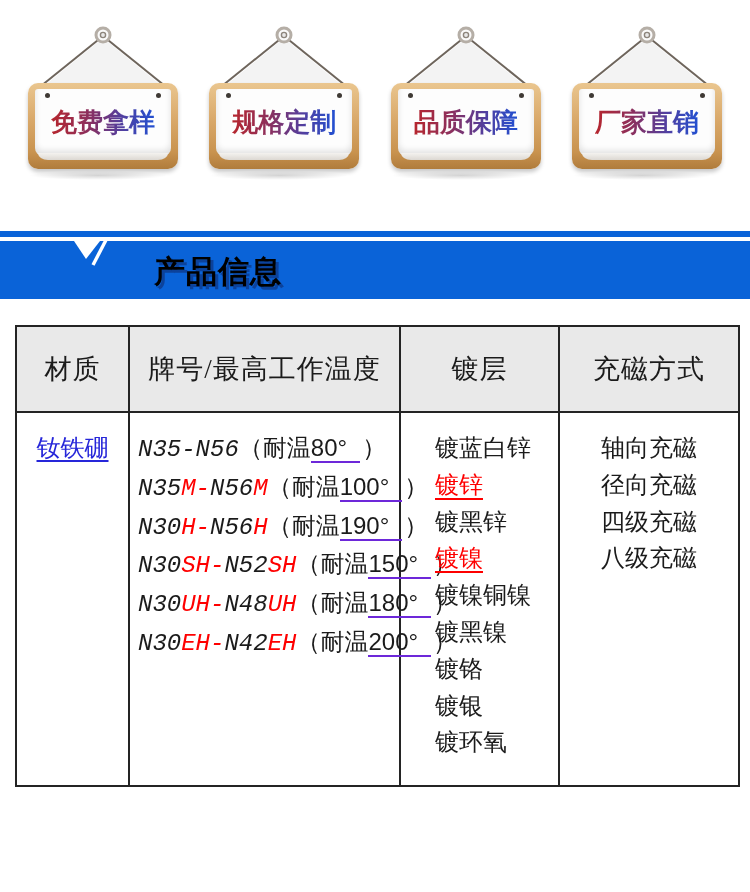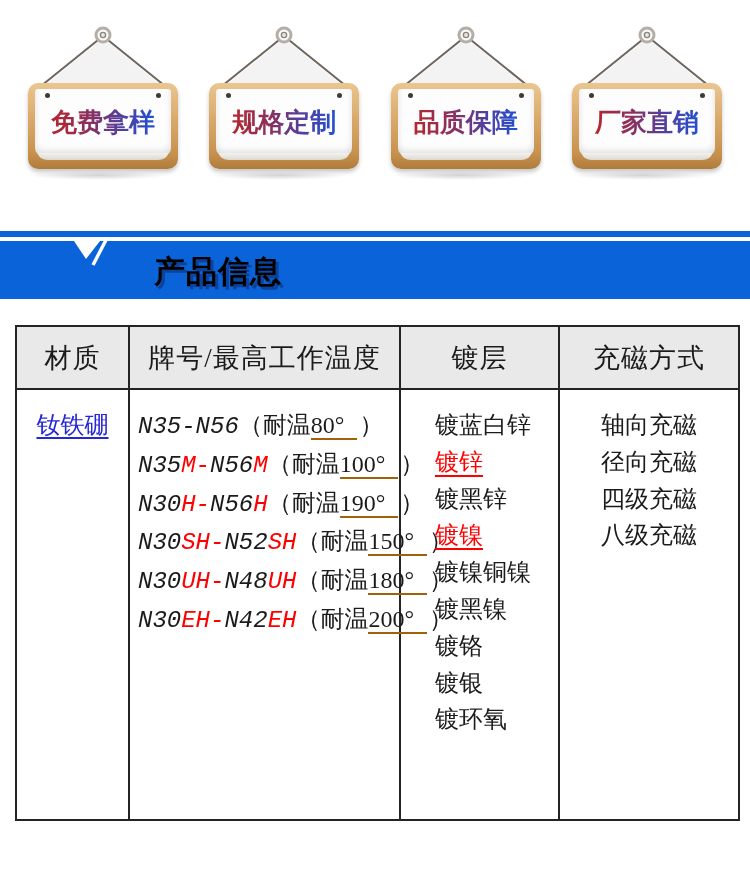--- a/index.html
+++ b/index.html
@@ -41,38 +41,38 @@
   .banner-mark { position:absolute; left:72px; top:0; }
   .banner-title { position:absolute; left:114px; top:50%; transform:translateY(-46%);
            font-family:"Liberation Sans","DejaVu Sans",sans-serif; font-weight:bold;
            font-size:31px; letter-spacing:1px; color:#000000;
            text-shadow:3px 3px 0 rgba(15,40,105,.55); white-space:nowrap;margin-left:40px; }
 
   
   .tbl { position:absolute; top:325px; left:15px; width:725px;
          border:2px solid #242424; }
   .trow { display:flex; }
-  .thead { height:63px; background:#e9e9e9; border-bottom:2px solid #242424; }
+  .thead { height:86px; background:#e9e9e9; border-bottom:2px solid #242424; }
   .thead .cell { display:flex; align-items:center; justify-content:center;
          font-size:27px; letter-spacing:1px; }
-  .tbody { height:429px; }
+  .tbody { height:372px; }
   .cell { border-right:2px solid #242424; }
   .cell:last-child { border-right:none; }
   .c1 { width:113px; } .c2 { width:271px; } .c3 { width:159px; } .c4 { flex:1; }
   .tbody .cell { padding-top:17px; font-size:24px; line-height:36.8px; }
   .tbody .c1 { text-align:center; }
   .tbody .c2 { padding-left:8px; }
   .tbody .c3 { padding-left:34px; }
   .tbody .c4 { padding-left:25px;margin-left:16px; }
   .mat-link { color:#2626d9; text-decoration:underline; text-underline-offset:4px; }
   .code { font-family:"Liberation Mono","DejaVu Sans Mono",monospace; font-size:24px;font-style:italic; }
   .red { color:#fe0000; }
   .red-link { color:#fe0000; text-decoration:underline; text-underline-offset:5px; }
-  .temp { font-family:Liberation Serif, serif;
-          border-bottom:2px solid #a16207; padding-right:13px; }
+  .temp { font-family:Liberation Sans, sans-serif;
+          border-bottom:2px solid #6d28d9; padding-right:13px; }
   .close-paren { margin-left:2px; }
   .line { white-space:nowrap; }
 </style>
 </head>
 <body>
 
 <div class="badges">
   <div class="sign">
     <svg class="rope" width="150" height="64" viewBox="0 0 150 64">
       <polygon points="75,12 16,60 134,60" fill="#f3f3f3"></polygon>

